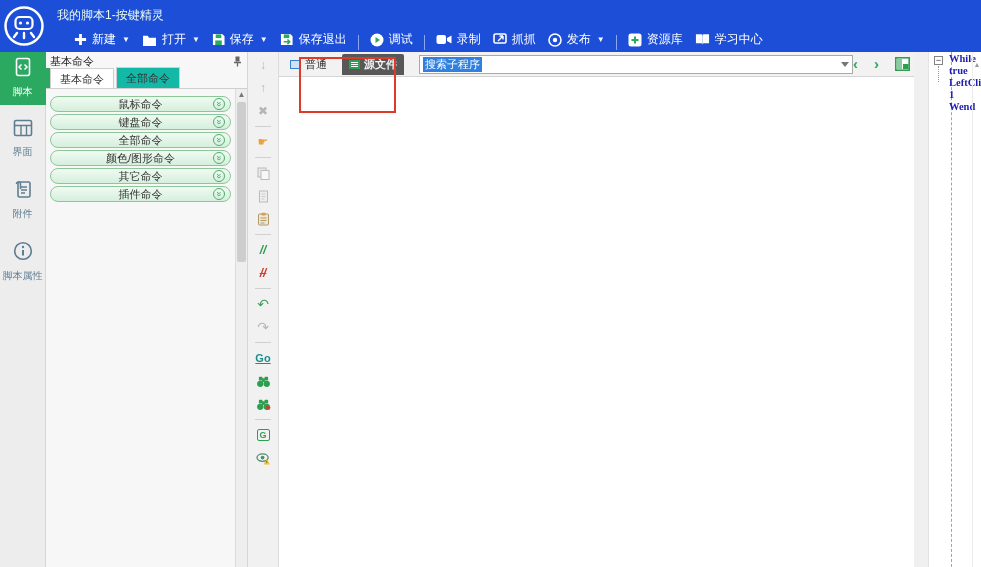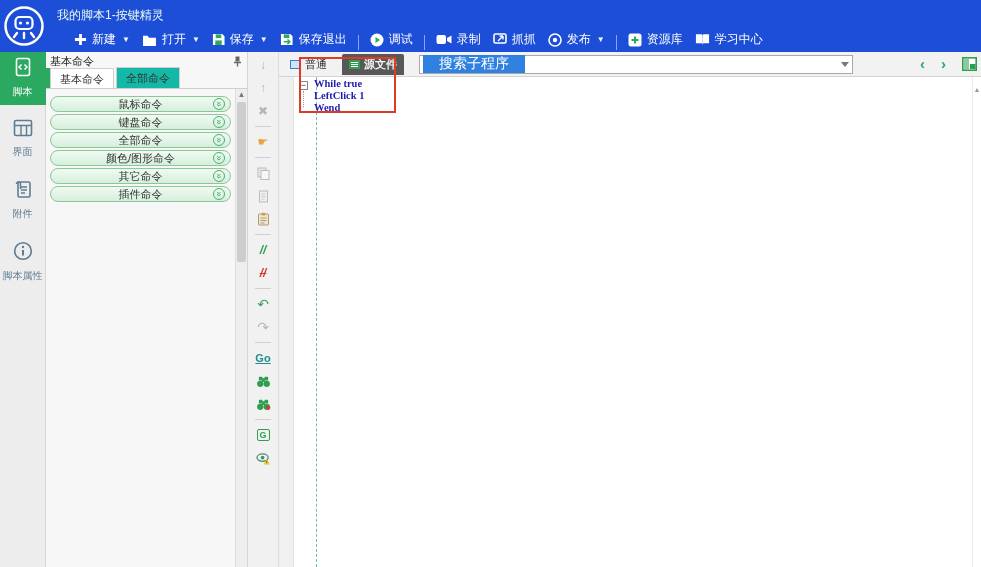--- a/index.html
+++ b/index.html
@@ -61,31 +61,31 @@
               margin-bottom:7px; cursor:pointer; }
   .rail-div { width:16px; height:1px; background:#d0d0d0; margin-bottom:7px; }
   .ico-grey { color:#b5b5b5; }
   .ico-orange { color:#e8a33d; }
   .ico-green { color:#2e9e50; font-weight:bold; }
   .ico-red { color:#d23b2e; font-weight:bold; text-decoration:line-through; }
   .ico-go { color:#1f8b8b; font-weight:bold; font-size:11px; text-decoration:underline; }
   .gbox { width:13px; height:12px; border:1px solid #2e9e50; color:#2e9e50; font-size:9px; font-weight:bold; line-height:11px; text-align:center; border-radius:2px; }
 
   
-  .editor { flex:1; position:relative; display:flex; flex-direction:column; background:#fff; }
+  .editor { flex:1; position:relative; display:flex; flex-direction:row; background:#fff; }
   .ed-tabs { height:25px; background:#f2f2f2; border-bottom:1px solid #d4d4d4; display:flex; align-items:center;
              padding-left:4px; font-size:11px; }
   .ed-tab { display:flex; align-items:center; gap:4px; padding:3px 7px; height:21px; cursor:pointer; color:#333; }
   .ed-tab.source { background:#585858; color:#f2f2f2; border-radius:2px 2px 0 0; margin-left:8px;font-weight:bold; }
   .tab-ico-normal { width:11px; height:9px; background:#cfe3f7; border:1px solid #3b7fd0; display:inline-block; }
   .tab-ico-source { width:11px; height:9px; background:#2e9e50; display:inline-block; position:relative; }
   .tab-ico-source::after { content:""; position:absolute; left:2px; top:2px; right:2px; height:1px; background:#fff; box-shadow:0 2px 0 #fff, 0 4px 0 #fff; }
   .ed-combo { margin-left:15px; width:434px; height:19px; background:#fff; border:1px solid #a9a9a9; display:flex;
               align-items:center; padding:0 3px; cursor:pointer; }
-  .combo-sel { background:#2F80DF; color:#fff; padding:0 16px; font-size:14px; }
+  .combo-sel { background:#2F80DF; color:#fff; padding:0 2px; font-size:11px; }
   .combo-chev { margin-left:auto; width:0; height:0; border-left:4px solid transparent; border-right:4px solid transparent; border-top:5px solid #777; }
   .ed-nav { margin-left:auto; display:flex; align-items:center; gap:16px; padding-right:4px; }
   .nav-arrow { color:#2CA961; font-weight:bold; font-size:15px; cursor:pointer; line-height:14px; }
   .grid-ico { cursor:pointer; display:flex; }
 
   .ed-body { flex:1; position:relative; background:#fff; overflow:hidden; }
   .fold-margin { position:absolute; left:0; top:0; bottom:0; width:15px; background:#f0f0f0; border-right:1px solid #e3e3e3; }
   .guide-line { position:absolute; left:37px; top:0; bottom:0; border-left:1px dashed #55b0a6; opacity:.85; }
   .fold-box { position:absolute; left:20px; top:4px; width:9px; height:9px; border:1px solid #848484; background:#fff;
               font-size:9px; line-height:7px; text-align:center; color:#333; cursor:pointer; }

